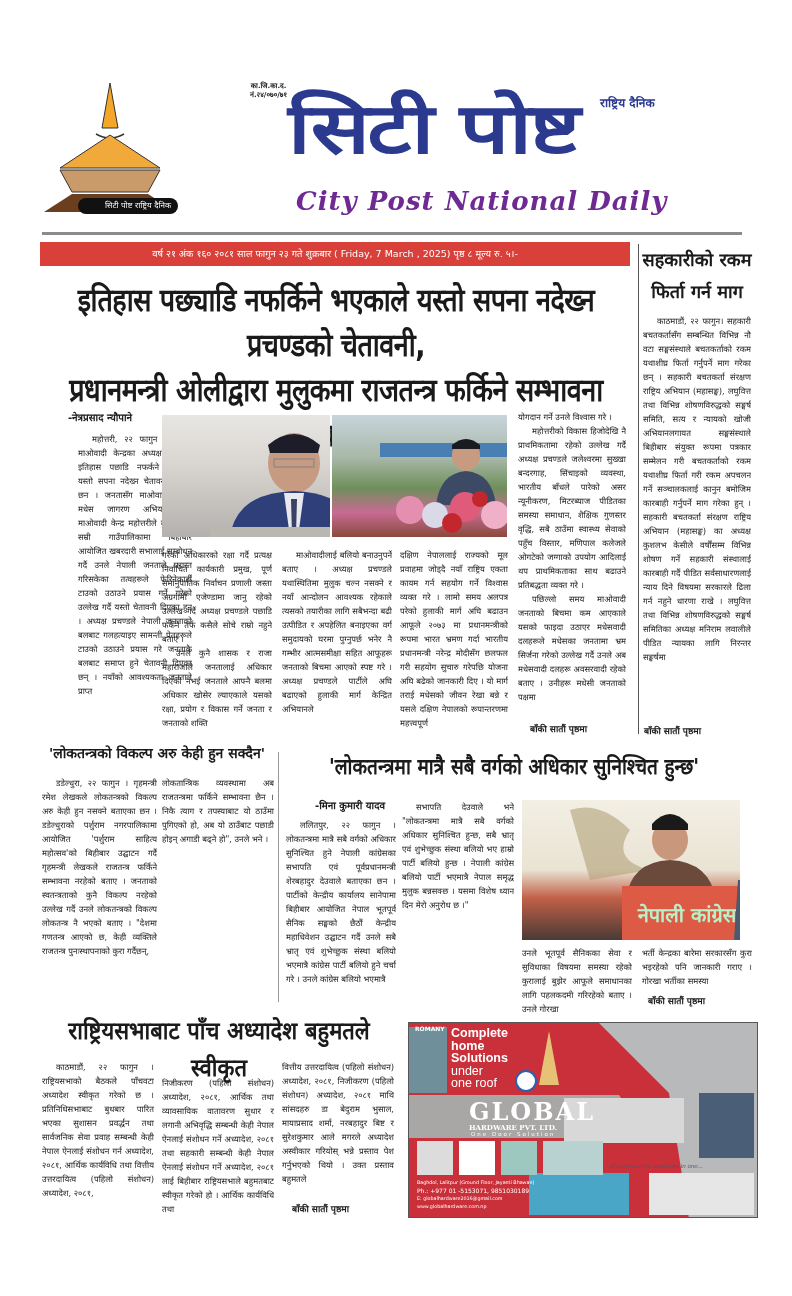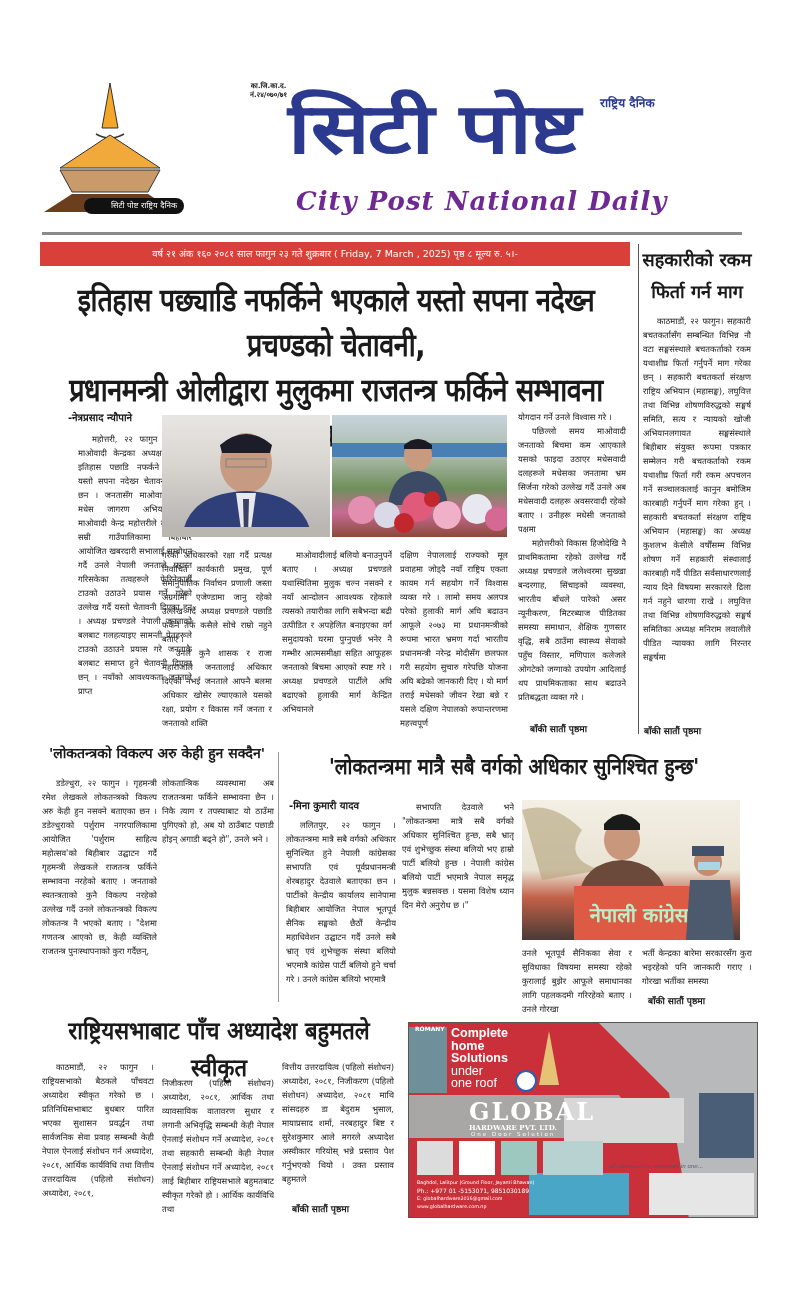--- a/index.html
+++ b/index.html
@@ -7,38 +7,38 @@
   body { position: relative; font-family: "DejaVu Serif", serif; color: #1a1a1a; }
 
   .abs { position: absolute; }
 
   
   #logo-emblem { left: 40px; top: 80px; width: 140px; height: 135px; }
   #reg-no { left: 250px; top: 82px; font-size: 7px; line-height: 9px; font-family: "DejaVu Sans", sans-serif; font-weight: bold; text-align: center; }
   #title-np { left: 288px; top: 90px; font-family: "DejaVu Sans", sans-serif; font-weight: bold; font-size: 70px; line-height: 78px; color: #2b3a8f; letter-spacing: -2px; transform: scaleX(1.25); transform-origin: left top; }
   #subtitle-np { left: 600px; top: 94px; font-family: "DejaVu Sans", sans-serif; font-weight: bold; font-size: 12px; color: #2b3a8f; }
   #title-en { left: 296px; top: 186px; font-family: "DejaVu Serif", serif; font-style: italic; font-weight: bold; font-size: 26px; color: #6e2a92; letter-spacing: 1px; }
-  #tagline-box { left: 84px; top: 198px; width: 100px; height: 16px; background: #111; border-radius: 8px; color: #fff; font-size: 8px; line-height: 16px; text-align: center; font-family: "DejaVu Sans", sans-serif; padding-left: 20px; }
+  #tagline-box { left: 78px; top: 198px; width: 100px; height: 16px; background: #111; border-radius: 8px; color: #fff; font-size: 8px; line-height: 16px; text-align: center; font-family: "DejaVu Sans", sans-serif; padding-left: 20px; }
   #masthead-rule { left: 42px; top: 232px; width: 700px; height: 3px; background: #8a8a8a; }
 
   
   #date-bar { left: 40px; top: 242px; width: 590px; height: 24px; background: #d9403a; color: #fff; font-family: "DejaVu Sans", sans-serif; font-size: 9.5px; line-height: 24px; text-align: center; }
 
   
   #main-headline { left: 40px; top: 278px; width: 592px; text-align: center; font-family: "DejaVu Sans", sans-serif; font-weight: bold; font-size: 27px; line-height: 38px; letter-spacing: -0.5px; transform: scaleY(1.18); transform-origin: top center; }
 
   .col-text { font-size: 8.3px; line-height: 14px; text-align: justify; color: #222; font-family: "DejaVu Serif", serif; }
   .col-text p { text-indent: 14px; }
   .byline { font-family: "DejaVu Sans", sans-serif; font-weight: bold; font-size: 10px; text-align: center; }
   .cont { font-family: "DejaVu Sans", sans-serif; font-weight: bold; font-size: 9px; }
 
   .vrule { width: 1px; background: #555; }
 
   
-  .photo { overflow: hidden; }
+  .photo { overflow: hidden; padding-left: 48px; }
   #photo-prachanda { left: 162px; top: 415px; width: 168px; height: 122px; background: linear-gradient(180deg,#e8e6e2 0%,#d9d6d2 40%,#b4b0ad 100%); }
   #photo-oli { left: 332px; top: 415px; width: 175px; height: 122px; background: linear-gradient(180deg,#c8d4dc 0%,#a8b8a8 35%,#6f8f5b 60%,#c76b93 80%,#8a4a3a 100%); }
   #photo-deuba { left: 522px; top: 800px; width: 218px; height: 140px; background: linear-gradient(180deg,#f3efe4 0%,#e9e3d3 50%,#c26047 70%,#4a3a36 100%); }
 
   
   #ad { left: 408px; top: 1022px; width: 350px; height: 196px; background: #c9303a; overflow: hidden; border: 1px solid #555; }
 
   .hdr { font-family: "DejaVu Sans", sans-serif; font-weight: bold; }
 </style>
 </head>
@@ -109,43 +109,43 @@
   <p>उनले कुनै शासक र राजा महाराजाले जनतालाई अधिकार दिएको नभई जनताले आफ्नै बलमा अधिकार खोसेर ल्याएकाले यसको रक्षा, प्रयोग र विकास गर्ने जनता र जनताको शक्ति</p>
 </div>
 <div class="abs col-text" style="left:282px;top:548px;width:110px;height:188px;overflow:hidden;">
   <p>माओवादीलाई बलियो बनाउनुपर्ने बताए । अध्यक्ष प्रचण्डले यथास्थितिमा मुलुक चल्न नसक्ने र नयाँ आन्दोलन आवश्यक रहेकाले त्यसको तयारीका लागि सबैभन्दा बढी उत्पीडित र अपहेलित बनाइएका वर्ग समुदायको घरमा पुग्नुपर्छ भनेर नै गम्भीर आत्मसमीक्षा सहित आफूहरू जनताको बिचमा आएको स्पष्ट गरे । अध्यक्ष प्रचण्डले पार्टीले अघि बढाएको हुलाकी मार्ग केन्द्रित अभियानले</p>
 </div>
 <div class="abs col-text" style="left:400px;top:548px;width:108px;height:188px;overflow:hidden;">
   <p style="text-indent:0">दक्षिण नेपाललाई राज्यको मूल प्रवाहमा जोड्दै नयाँ राष्ट्रिय एकता कायम गर्न सहयोग गर्ने विश्वास व्यक्त गरे । लामो समय अलपत्र परेको हुलाकी मार्ग अघि बढाउन आफूले २०७३ मा प्रधानमन्त्रीको रूपमा भारत भ्रमण गर्दा भारतीय प्रधानमन्त्री नरेन्द्र मोदीसँग छलफल गरी सहयोग सुचारु गरेपछि योजना अघि बढेको जानकारी दिए । यो मार्ग तराई मधेसको जीवन रेखा बन्ने र यसले दक्षिण नेपालको रूपान्तरणमा महत्त्वपूर्ण</p>
 </div>
 <div class="abs col-text" style="left:518px;top:410px;width:108px;height:308px;overflow:hidden;">
   <p style="text-indent:0">योगदान गर्ने उनले विश्वास गरे ।</p>
+  <p>महोत्तरीको विकास हिजोदेखि नै प्राथमिकतामा रहेको उल्लेख गर्दै अध्यक्ष प्रचण्डले जलेश्वरमा सुख्खा बन्दरगाह, सिंचाइको व्यवस्था, भारतीय बाँधले पारेको असर न्यूनीकरण, मिटरब्याज पीडितका समस्या समाधान, शैक्षिक गुणस्तर वृद्धि, सबै ठाउँमा स्वास्थ्य सेवाको पहुँच विस्तार, मणिपाल कलेजले ओगटेको जग्गाको उपयोग आदिलाई थप प्राथमिकताका साथ बढाउने प्रतिबद्धता व्यक्त गरे ।</p>
   <p>पछिल्लो समय माओवादी जनताको बिचमा कम आएकाले यसको फाइदा उठाएर मधेसवादी दलहरूले मधेसका जनतामा भ्रम सिर्जना गरेको उल्लेख गर्दै उनले अब मधेसवादी दलहरू अवसरवादी रहेको बताए । उनीहरू मधेसी जनताको पक्षमा</p>
-  <p>महोत्तरीको विकास हिजोदेखि नै प्राथमिकतामा रहेको उल्लेख गर्दै अध्यक्ष प्रचण्डले जलेश्वरमा सुख्खा बन्दरगाह, सिंचाइको व्यवस्था, भारतीय बाँधले पारेको असर न्यूनीकरण, मिटरब्याज पीडितका समस्या समाधान, शैक्षिक गुणस्तर वृद्धि, सबै ठाउँमा स्वास्थ्य सेवाको पहुँच विस्तार, मणिपाल कलेजले ओगटेको जग्गाको उपयोग आदिलाई थप प्राथमिकताका साथ बढाउने प्रतिबद्धता व्यक्त गरे ।</p>
 </div>
 <div class="abs cont" style="left:530px;top:722px;">बाँकी सातौं पृष्ठमा</div>
 
 <div class="abs vrule" style="left:638px;top:244px;height:490px;"></div>
 <div class="abs hdr" style="left:642px;top:244px;width:110px;font-size:18px;line-height:32px;text-align:center;">सहकारीको रकम फिर्ता गर्न माग</div>
 <div class="abs col-text" style="left:643px;top:314px;width:108px;height:406px;overflow:hidden;">
   <p>काठमाडौं, २२ फागुन। सहकारी बचतकर्तासँग सम्बन्धित विभिन्न नौ वटा सङ्घसंस्थाले बचतकर्ताको रकम यथाशीघ्र फिर्ता गर्नुपर्ने माग गरेका छन् । सहकारी बचतकर्ता संरक्षण राष्ट्रिय अभियान (महासङ्घ), लघुवित्त तथा विभिन्न शोषणविरुद्धको सङ्घर्ष समिति, सत्य र न्यायको खोजी अभियानलगायत सङ्घसंस्थाले बिहीबार संयुक्त रूपमा पत्रकार सम्मेलन गरी बचतकर्ताको रकम यथाशीघ्र फिर्ता गरी रकम अपचलन गर्ने सञ्चालकलाई कानुन बमोजिम कारबाही गर्नुपर्ने माग गरेका हुन् । सहकारी बचतकर्ता संरक्षण राष्ट्रिय अभियान (महासङ्घ) का अध्यक्ष कुशलभ केसीले वर्षौंसम्म विभिन्न शोषण गर्ने सहकारी संस्थालाई कारबाही गर्दै पीडित सर्वसाधारणलाई न्याय दिने विषयमा सरकारले ढिला गर्न नहुने धारणा राखे । लघुवित्त तथा विभिन्न शोषणविरुद्धको सङ्घर्ष समितिका अध्यक्ष मनिराम लवालीले पीडित न्यायका लागि निरन्तर सङ्घर्षमा</p>
 </div>
 <div class="abs cont" style="left:644px;top:724px;">बाँकी सातौं पृष्ठमा</div>
 
 <div class="abs hdr" style="left:42px;top:742px;width:230px;font-size:14px;line-height:22px;text-align:center;">'लोकतन्त्रको विकल्प अरु केही हुन सक्दैन'</div>
 <div class="abs col-text" style="left:42px;top:776px;width:115px;height:222px;overflow:hidden;">
   <p>डडेल्धुरा, २२ फागुन । गृहमन्त्री रमेश लेखकले लोकतन्त्रको विकल्प अरु केही हुन नसक्ने बताएका छन । डडेल्धुराको पर्शुराम नगरपालिकामा आयोजित 'पर्शुराम साहित्य महोत्सव'को बिहीबार उद्घाटन गर्दै गृहमन्त्री लेखकले राजतन्त्र फर्किने सम्भावना नरहेको बताए । जनताको स्वतन्त्रताको कुनै विकल्प नरहेको उल्लेख गर्दै उनले लोकतन्त्रको विकल्प लोकतन्त्र नै भएको बताए । "देशमा गणतन्त्र आएको छ, केही व्यक्तिले राजतन्त्र पुनःस्थापनाको कुरा गर्दैछन्,</p>
 </div>
 <div class="abs col-text" style="left:162px;top:776px;width:112px;height:222px;overflow:hidden;">
   <p style="text-indent:0">लोकतान्त्रिक व्यवस्थामा अब राजतन्त्रमा फर्किने सम्भावना छैन । निकै त्याग र तपस्याबाट यो ठाउँमा पुगिएको हो, अब यो ठाउँबाट पछाडी होइन् अगाडी बढ्ने हो", उनले भने ।</p>
 </div>
 <div class="abs vrule" style="left:278px;top:752px;height:250px;background:#999;"></div>
 
 <div class="abs hdr" style="left:284px;top:752px;width:460px;font-size:19px;line-height:28px;text-align:center;transform:scaleY(1.15);">'लोकतन्त्रमा मात्रै सबै वर्गको अधिकार सुनिश्चित हुन्छ'</div>
-<div class="abs byline" style="left:268px;top:798px;width:112px;">-मिना कुमारी यादव</div>
+<div class="abs byline" style="left:294px;top:798px;width:112px;">-मिना कुमारी यादव</div>
 <div class="abs col-text" style="left:286px;top:818px;width:110px;height:188px;overflow:hidden;">
   <p>ललितपुर, २२ फागुन । लोकतन्त्रमा मात्रै सबै वर्गको अधिकार सुनिश्चित हुने नेपाली कांग्रेसका सभापति एवं पूर्वप्रधानमन्त्री शेरबहादुर देउवाले बताएका छन । पार्टीको केन्द्रीय कार्यालय सानेपामा बिहीबार आयोजित नेपाल भूतपूर्व सैनिक सङ्घको छैठौं केन्द्रीय महाधिवेशन उद्घाटन गर्दै उनले सबै भ्रातृ एवं शुभेच्छुक संस्था बलियो भएमात्रै कांग्रेस पार्टी बलियो हुने चर्चा गरे । उनले कांग्रेस बलियो भएमात्रै</p>
 </div>
 <div class="abs col-text" style="left:402px;top:800px;width:112px;height:206px;overflow:hidden;">
   <p>सभापति देउवाले भने "लोकतन्त्रमा मात्रै सबै वर्गको अधिकार सुनिश्चित हुन्छ, सबै भ्रातृ एवं शुभेच्छुक संस्था बलियो भए हाम्रो पार्टी बलियो हुन्छ । नेपाली कांग्रेस बलियो पार्टी भएमात्रै नेपाल समृद्ध मुलुक बन्नसक्छ । यसमा विशेष ध्यान दिन मेरो अनुरोध छ ।"</p>
 </div>
 
 <div class="abs photo" id="photo-deuba">
   <svg width="218" height="140" viewBox="0 0 218 140">
     <path d="M0,10 Q30,0 60,30 Q40,60 80,70 L20,80 Z" fill="#b3a27a" opacity="0.6"></path>

